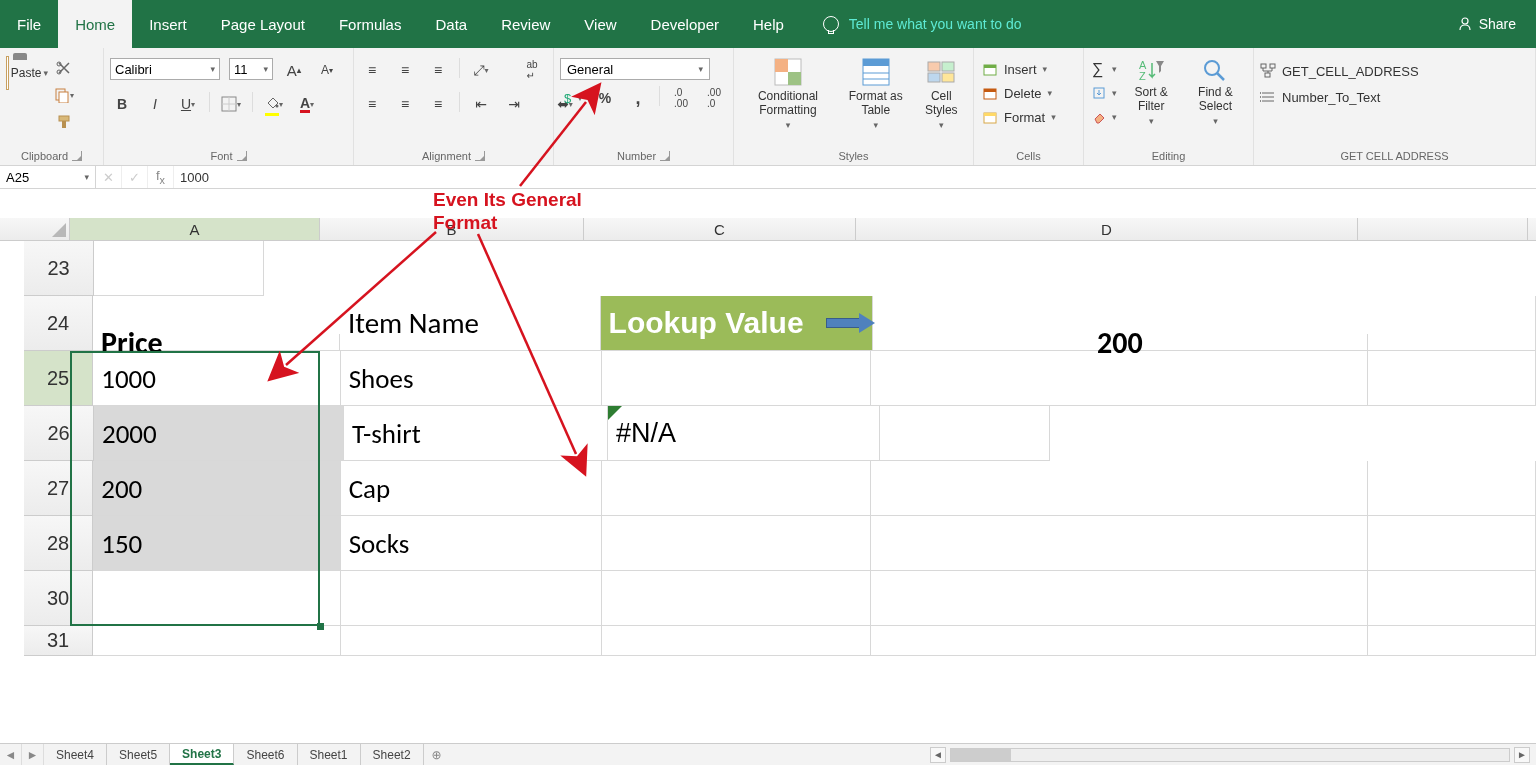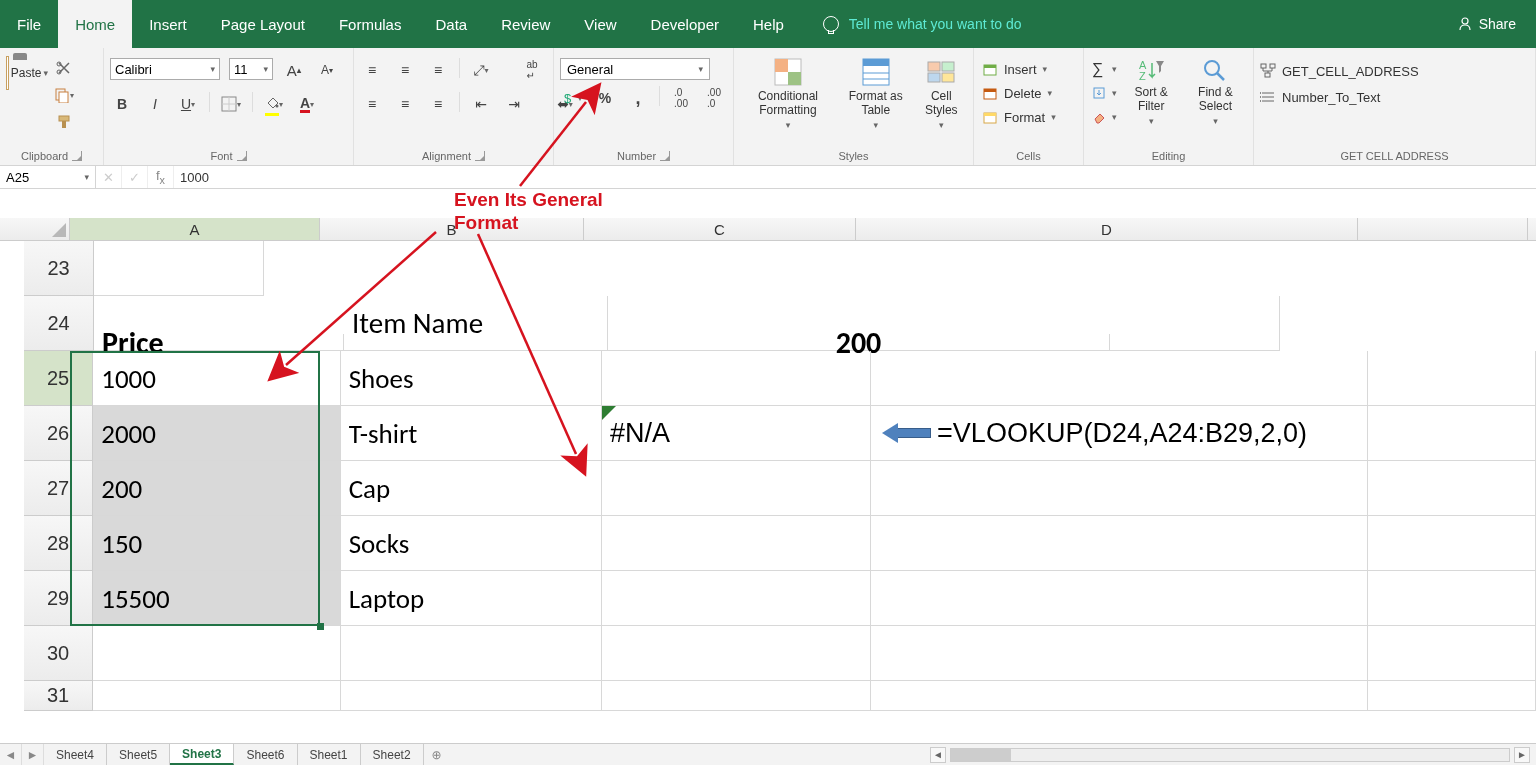--- a/index.html
+++ b/index.html
@@ -434,21 +434,21 @@
   <div class="fxbtn" style="color:#ccc">✕</div>
   <div class="fxbtn" style="color:#ccc">✓</div>
   <div class="fxbtn">
       <span class="fx-sym">f<sub>x</sub></span>
     </div>
   <div class="formula-input">
       <span>1000</span>
     </div>
 </div>
 
-<div class="annotation" style="left:454px; top:189px">
+<div class="annotation" style="left:433px; top:189px">
   <span>Even Its General</span><br><span>Format</span>
 </div>
 
 <svg class="overlay">
   <defs>
     <marker id="ah" markerWidth="12" markerHeight="12" refX="2" refY="6" orient="auto">
       <path d="M0 0 L12 6 L0 12 L3 6 z" fill="#d6131f"></path>
     </marker>
   </defs>
 
@@ -472,20 +472,27 @@
 
     <div class="row">
       <div class="rowh">23</div>
       <div class="cell cE"></div>
     </div>
 
     <div class="row">
       <div class="rowh">24</div>
       <div class="cell cA hdr">Price</div>
       <div class="cell cB" style="font-size:29px">Item Name</div>
+      <div class="cell cC lookup-label">
+        <span>Lookup Value</span>
+        <span class="block-arrow-r" style="margin-left:22px">
+            <span class="shaft"></span>
+            <span class="head"></span>
+          </span>
+      </div>
       <div class="cell cD hdr" style="justify-content:center">200</div>
       <div class="cell cE"></div>
     </div>
 
     <div class="row">
       <div class="rowh sel">25</div>
       <div class="cell cA">1000</div>
       <div class="cell cB">Shoes</div>
       <div class="cell cC"></div>
       <div class="cell cD"></div>
@@ -493,27 +500,20 @@
     </div>
 
     <div class="row">
       <div class="rowh">26</div>
       <div class="cell cA grey">2000</div>
       <div class="cell cB">T-shirt</div>
       <div class="cell cC">
         <span class="err-tri"></span>
         <span>#N/A</span>
       </div>
-      <div class="cell cD" style="gap:6px">
-        <span class="block-arrow-l">
-            <span class="shaft"></span>
-            <span class="head"></span>
-          </span>
-        <span>=VLOOKUP(D24,A24:B29,2,0)</span>
-      </div>
       <div class="cell cE"></div>
     </div>
 
     <div class="row">
       <div class="rowh">27</div>
       <div class="cell cA grey">200</div>
       <div class="cell cB">Cap</div>
       <div class="cell cC"></div>
       <div class="cell cD"></div>
       <div class="cell cE"></div>
@@ -521,28 +521,20 @@
 
     <div class="row">
       <div class="rowh">28</div>
       <div class="cell cA grey">150</div>
       <div class="cell cB">Socks</div>
       <div class="cell cC"></div>
       <div class="cell cD"></div>
       <div class="cell cE"></div>
     </div>
 
-    <div class="row">
-      <div class="rowh">29</div>
-      <div class="cell cA grey">15500</div>
-      <div class="cell cB">Laptop</div>
-      <div class="cell cC"></div>
-      <div class="cell cD"></div>
-      <div class="cell cE"></div>
-    </div>
 
     <div class="row">
       <div class="rowh">30</div>
       <div class="cell cA"></div>
       <div class="cell cB"></div>
       <div class="cell cC"></div>
       <div class="cell cD"></div>
       <div class="cell cE"></div>
     </div>
 

